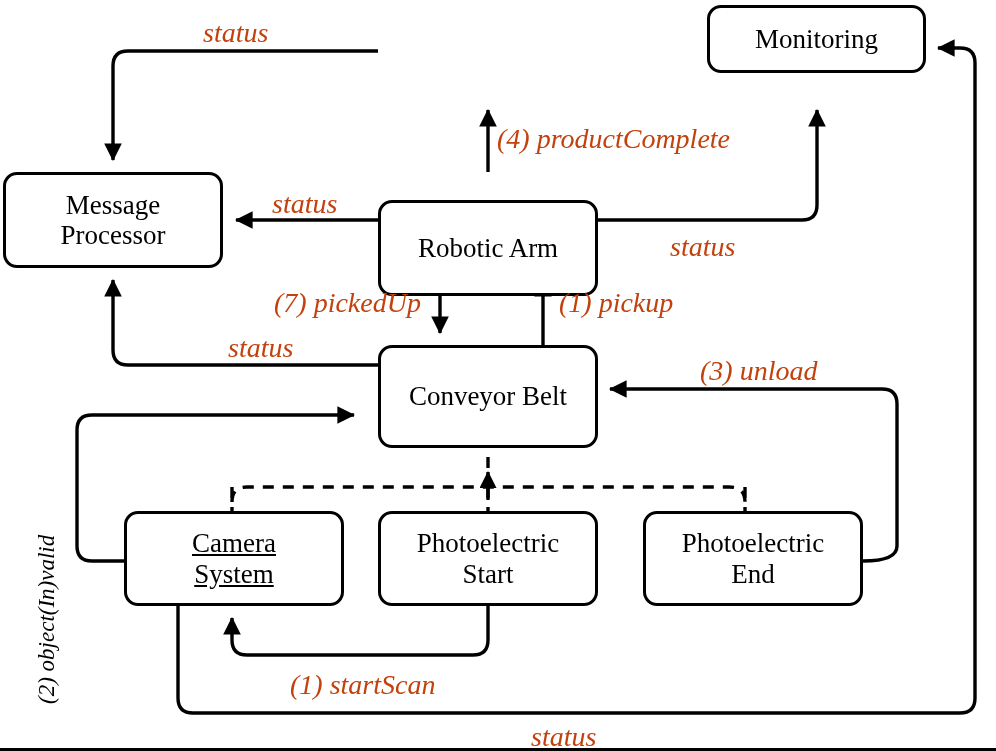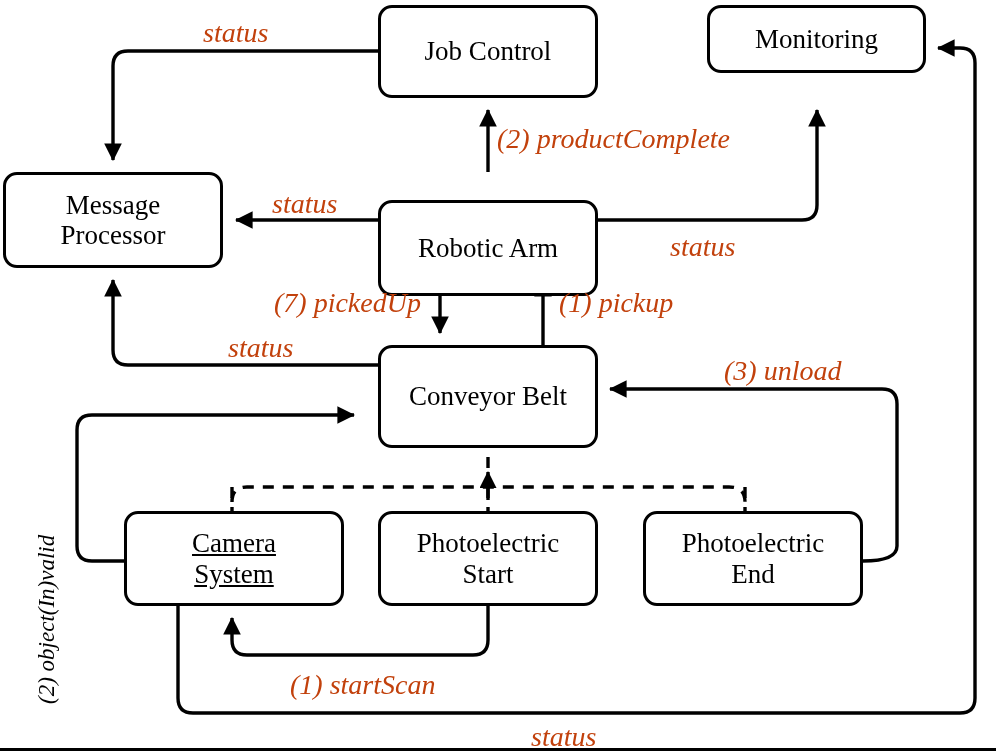--- a/index.html
+++ b/index.html
@@ -59,23 +59,20 @@
       <path d="M 232 502 Q 232 487 247 487 L 729 487 Q 745 487 745 502"></path>
       <path d="M 232 487 L 232 511"></path>
       <path d="M 488 487 L 488 511"></path>
       <path d="M 745 487 L 745 511"></path>
     </g>
     <g fill="none" stroke="#000" stroke-width="3.4" stroke-linecap="butt">
       <path d="M 488 500 L 488 472" marker-end="url(#arrowd)"></path>
     </g>
   </svg>
 
-  <div class="node" style="left:378px;top:5px;width:220px;height:93px;">
-    <span>Job Control</span>
-  </div>
 
   <div class="node" style="left:707px;top:5px;width:219px;height:68px;">
     <span>Monitoring</span>
   </div>
 
   <div class="node" style="left:3px;top:172px;width:220px;height:96px;">
     <span class="ml">Message<br>Processor</span>
   </div>
 
   <div class="node" style="left:378px;top:172px;width:220px;height:96px;margin-top:28px;">
@@ -93,33 +90,33 @@
   <div class="node" style="left:378px;top:511px;width:220px;height:95px;">
     <span class="ml">Photoelectric<br>Start</span>
   </div>
 
   <div class="node" style="left:643px;top:511px;width:220px;height:95px;">
     <span class="ml">Photoelectric<br>End</span>
   </div>
 
   <div class="edge-label" style="left:203px;top:17px;">status</div>
 
-  <div class="edge-label" style="left:497px;top:123px;">(2) productComplete</div>
+  <div class="edge-label" style="left:497px;top:123px;">(4) productComplete</div>
 
   <div class="edge-label" style="left:272px;top:188px;">status</div>
 
   <div class="edge-label" style="left:670px;top:231px;">status</div>
 
   <div class="edge-label" style="left:274px;top:287px;">(7) pickedUp</div>
 
   <div class="edge-label" style="left:559px;top:287px;">(1) pickup</div>
 
   <div class="edge-label" style="left:228px;top:332px;">status</div>
 
-  <div class="edge-label" style="left:724px;top:355px;">(3) unload</div>
+  <div class="edge-label" style="left:700px;top:355px;">(3) unload</div>
 
   <div class="vlabel" style="left:34px;top:704px;">(2) object(In)valid</div>
 
   <div class="edge-label" style="left:290px;top:669px;">(1) startScan</div>
 
   <div class="edge-label" style="left:531px;top:721px;">status</div>
 
   <div class="bottom-rule"></div>
 </div>
 

